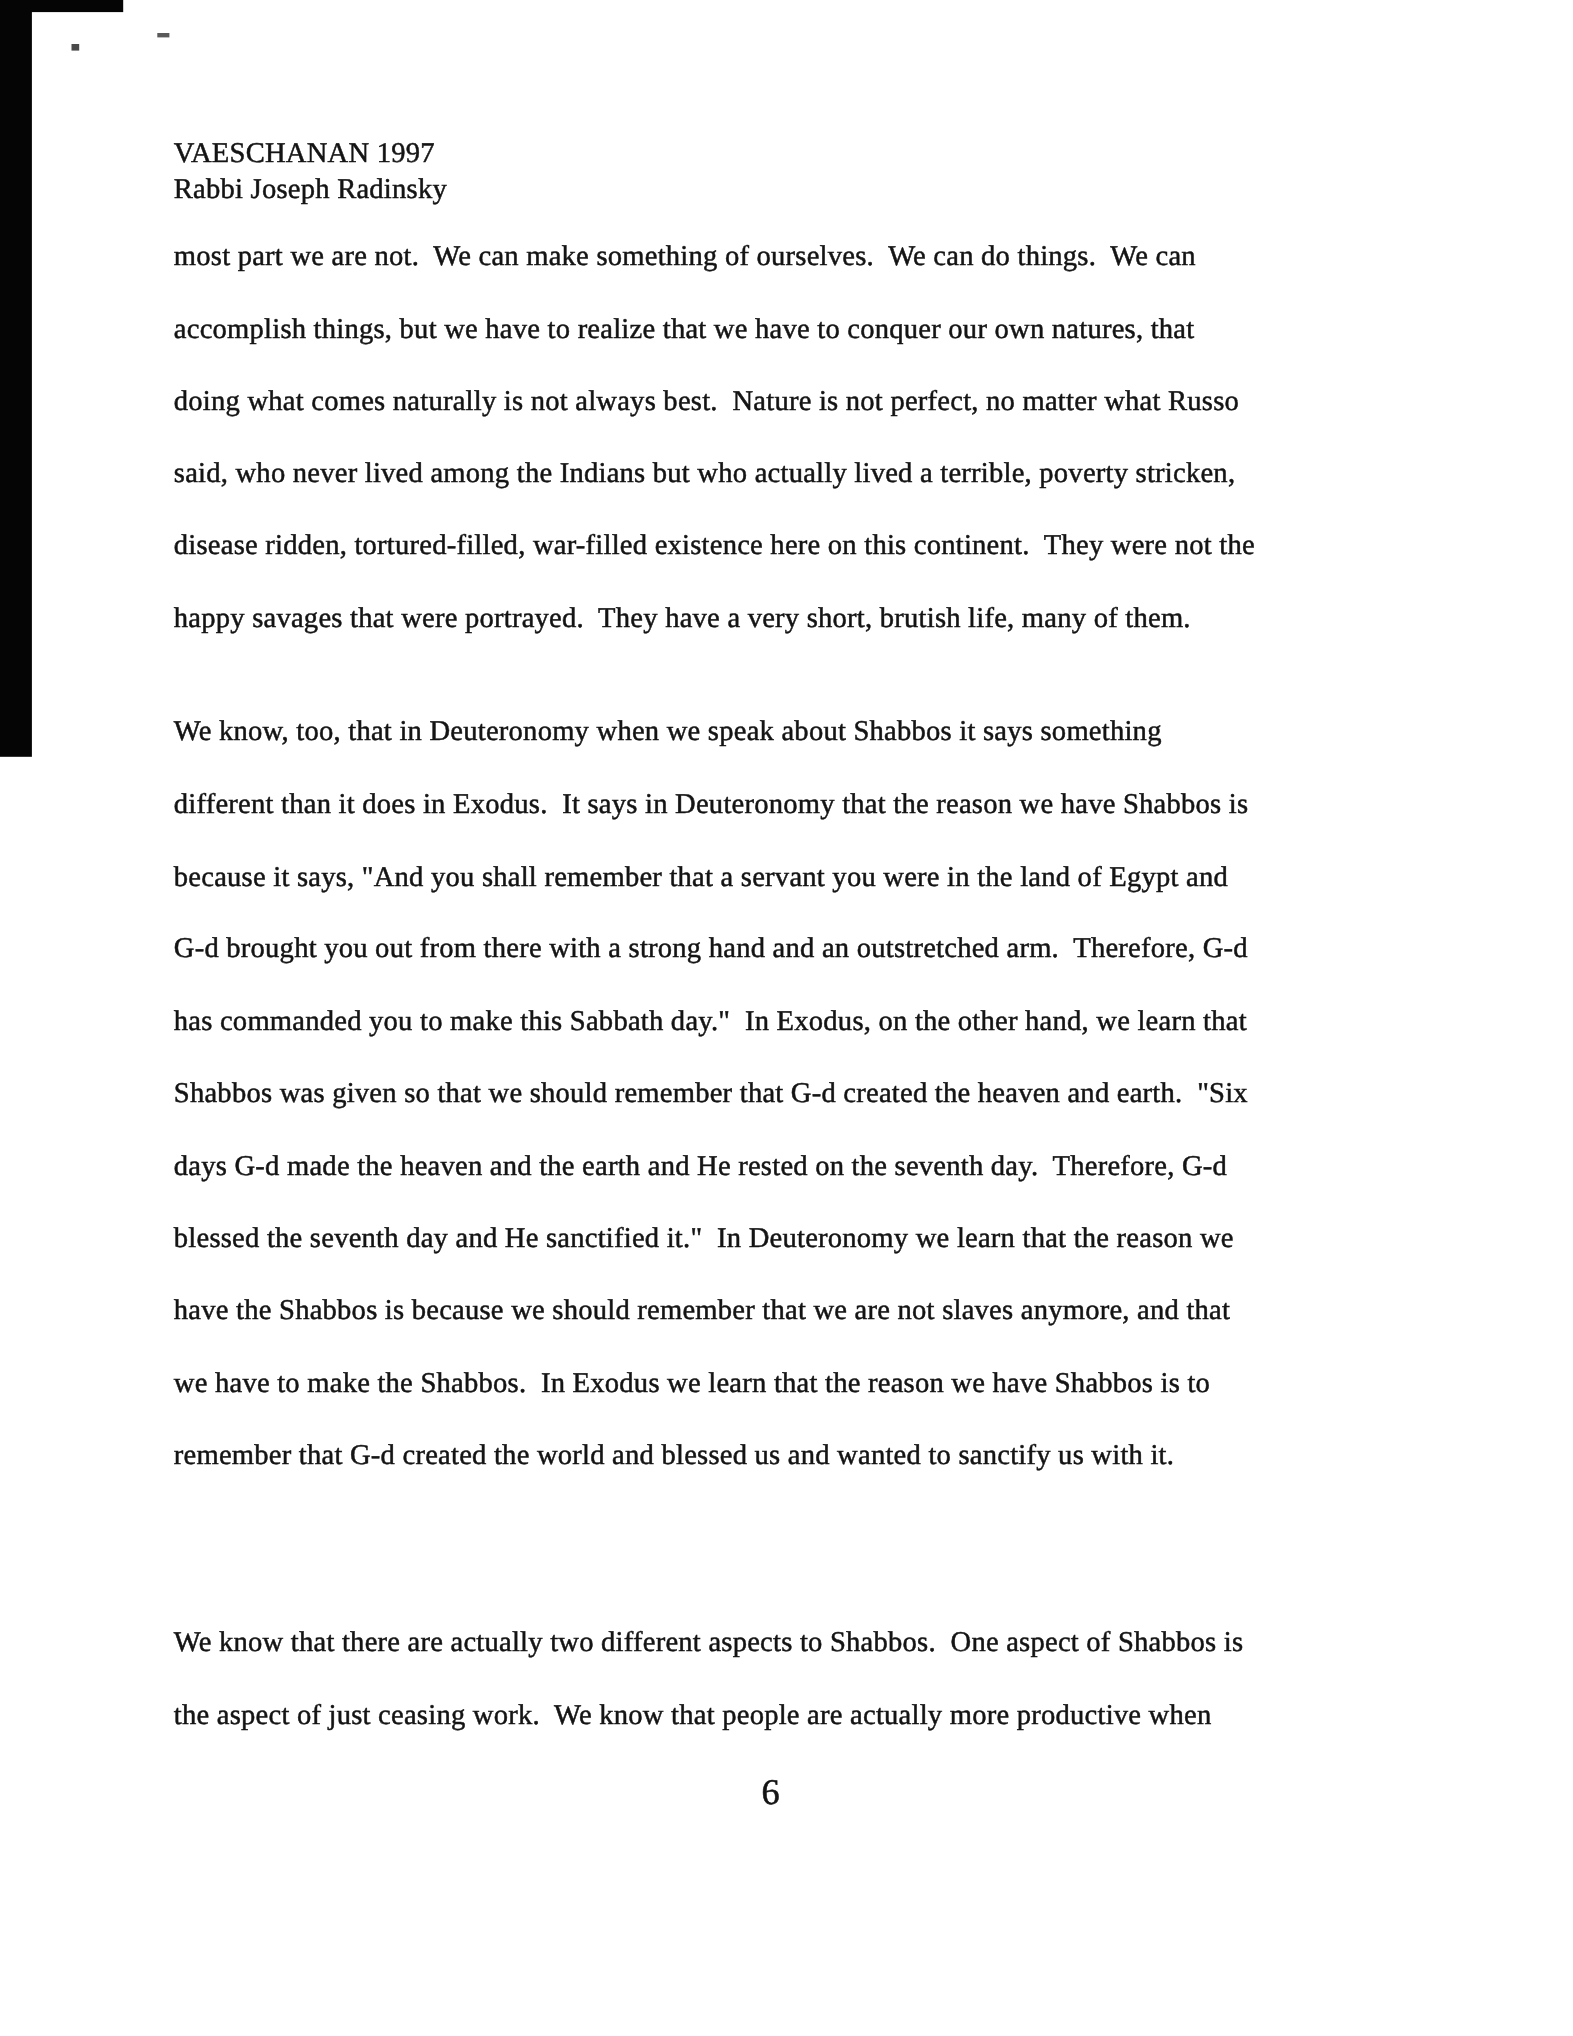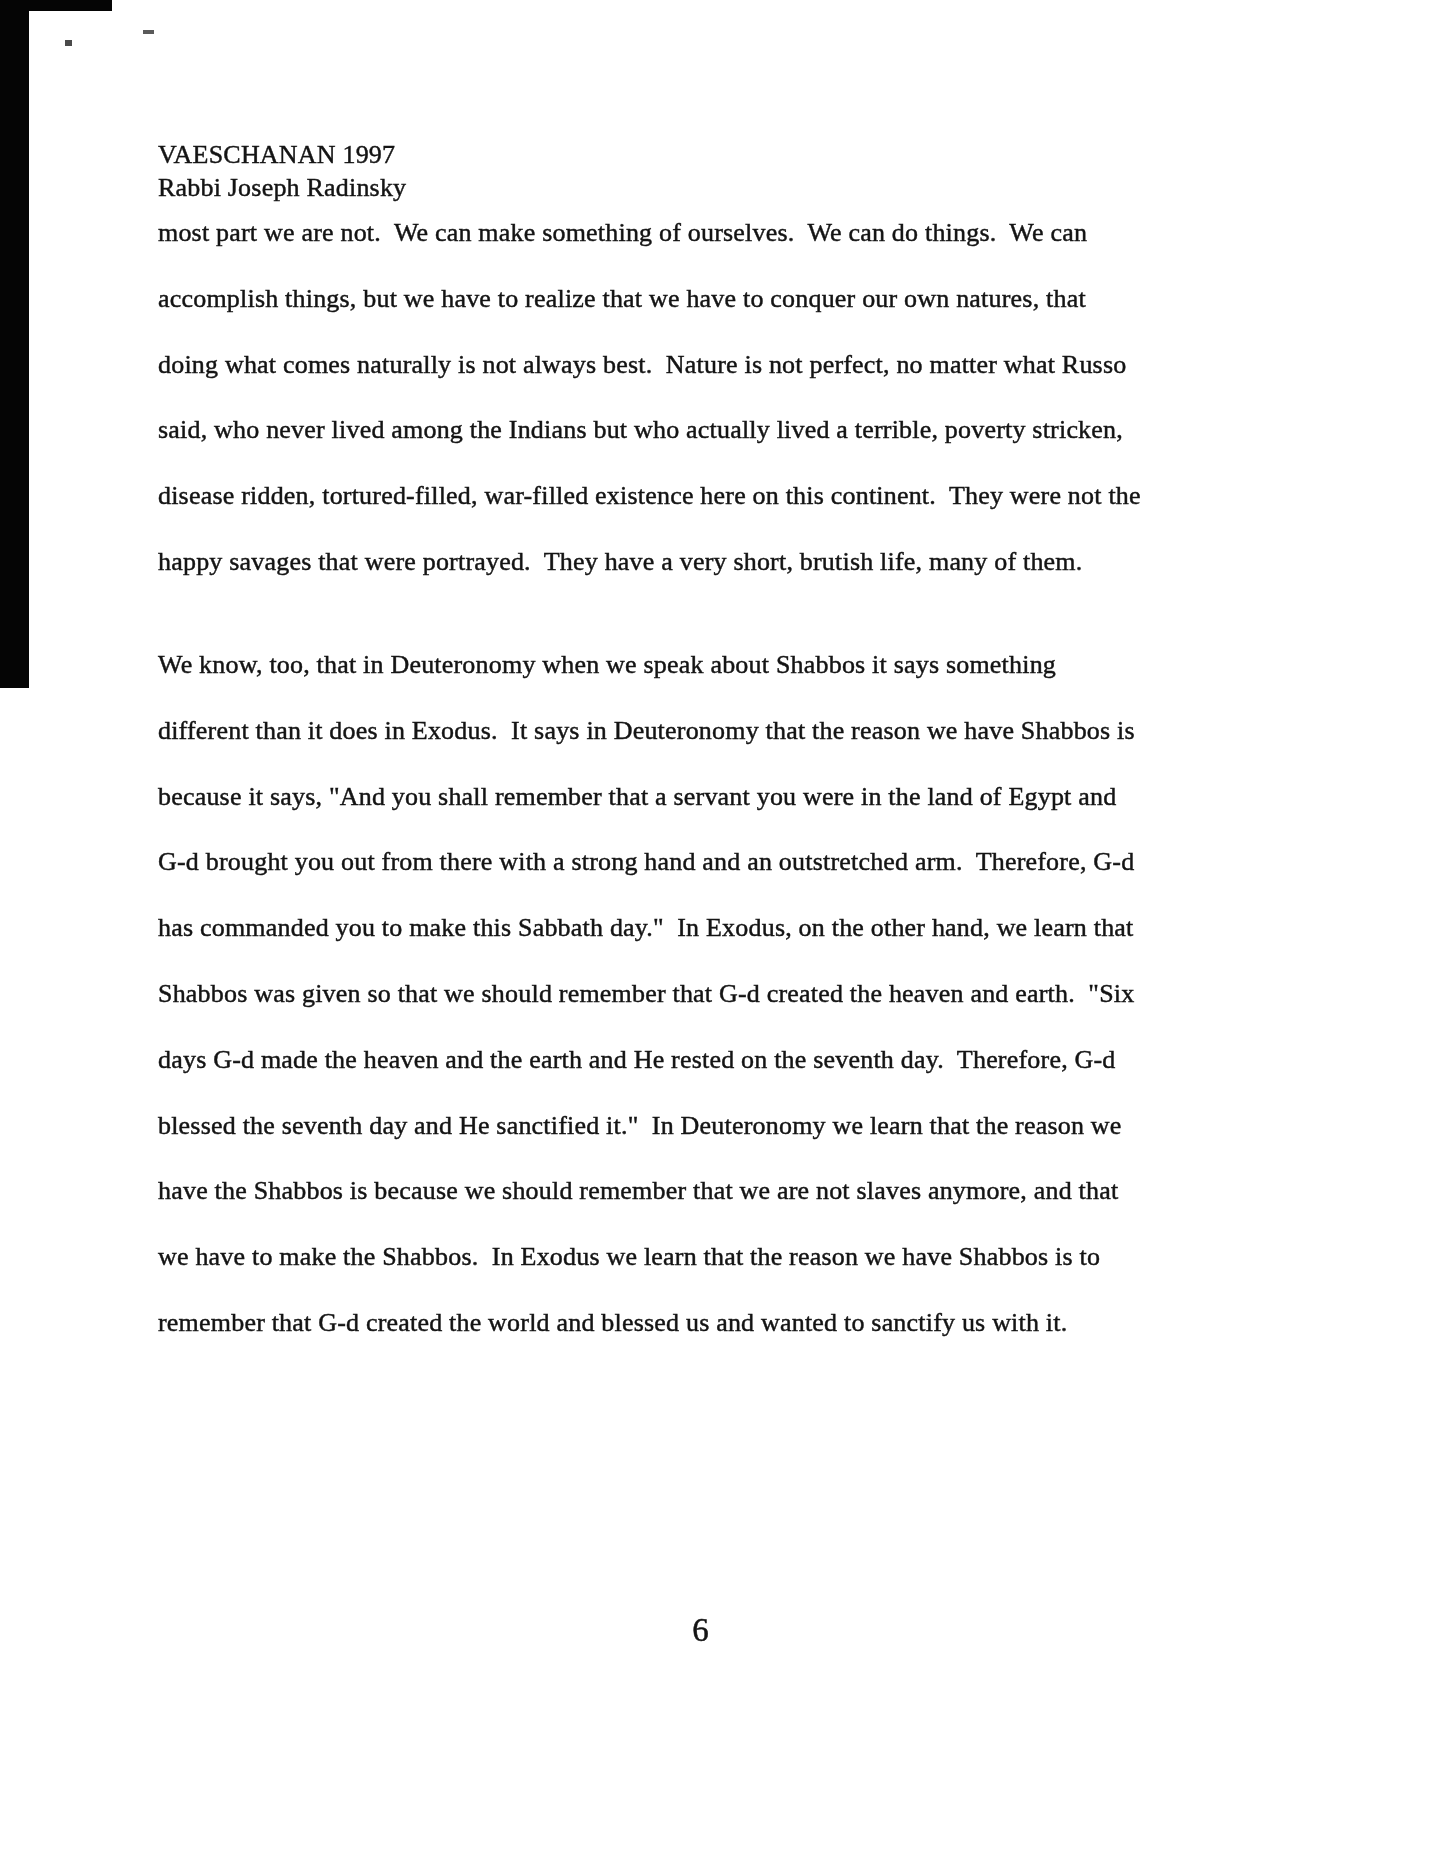--- a/index.html
+++ b/index.html
@@ -51,21 +51,21 @@
   }
   .txt {
     position: absolute;
     left: 158px;
     white-space: pre;
     font-size: 26px;
     letter-spacing: 0.2px;
     -webkit-text-stroke: 0.45px #141414;
   }
   .doc-header {
-    top: 138px;
+    top: 122px;
     line-height: 33px;
   }
   .para {
     line-height: 65.8px;
   }
   .para-1 { top: 200px; }
   .para-2 { top: 632px; }
   .para-3 { top: 1460px; }
   .page-number {
     position: absolute;
@@ -103,16 +103,18 @@
 because it says, "And you shall remember that a servant you were in the land of Egypt and
 G-d brought you out from there with a strong hand and an outstretched arm.  Therefore, G-d
 has commanded you to make this Sabbath day."  In Exodus, on the other hand, we learn that
 Shabbos was given so that we should remember that G-d created the heaven and earth.  "Six
 days G-d made the heaven and the earth and He rested on the seventh day.  Therefore, G-d
 blessed the seventh day and He sanctified it."  In Deuteronomy we learn that the reason we
 have the Shabbos is because we should remember that we are not slaves anymore, and that
 we have to make the Shabbos.  In Exodus we learn that the reason we have Shabbos is to
 remember that G-d created the world and blessed us and wanted to sanctify us with it.</div>
 
+  <div class="txt para para-3">We know that there are actually two different aspects to Shabbos.  One aspect of Shabbos is
+the aspect of just ceasing work.  We know that people are actually more productive when</div>
 
   <div class="page-number">6</div>
 
 </div>
 
 </body></html>

